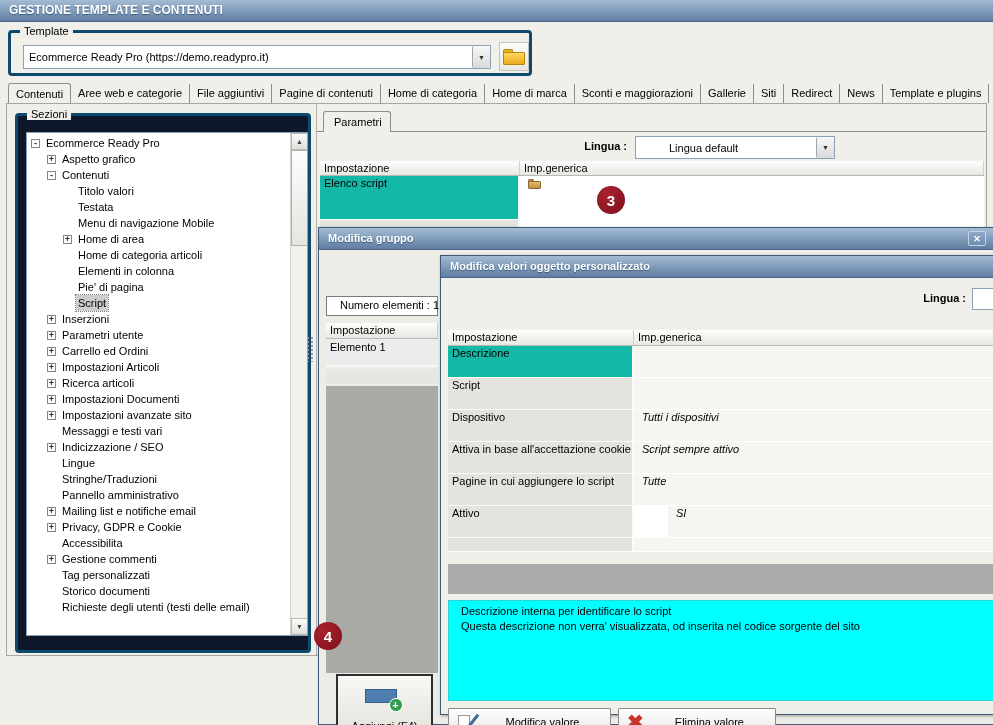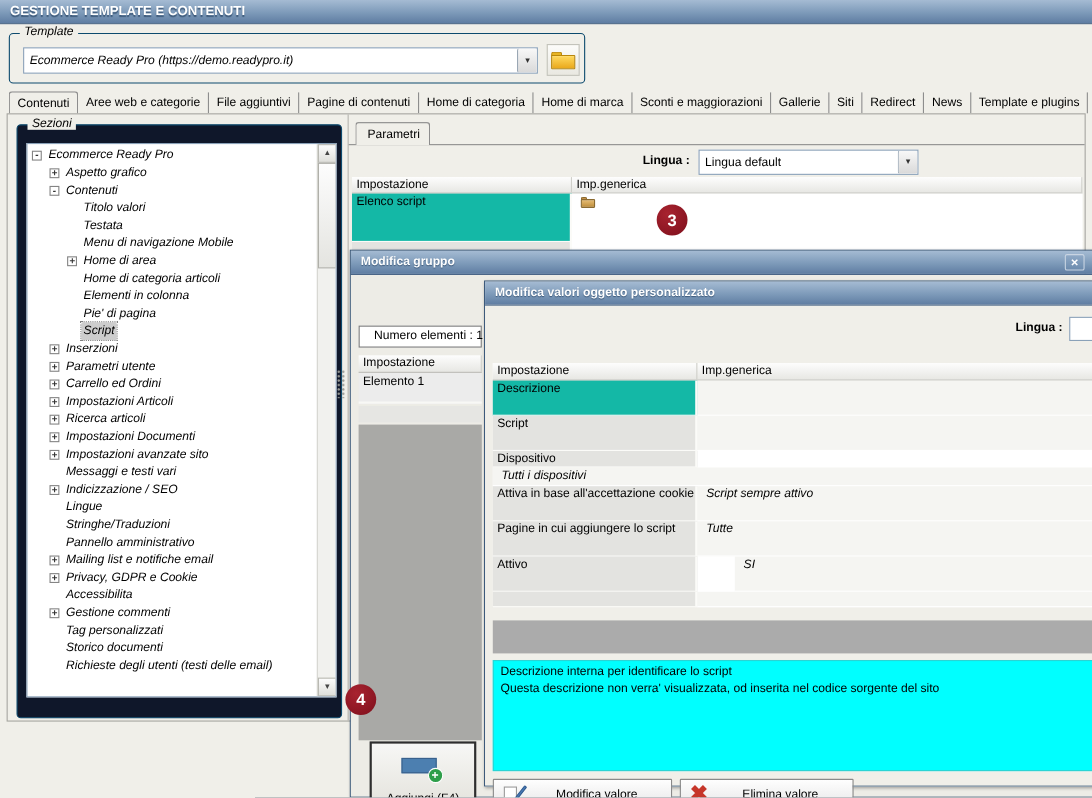--- a/index.html
+++ b/index.html
@@ -6,21 +6,21 @@
   *{box-sizing:border-box;font-family:"Liberation Sans",sans-serif;}
   #screen{position:relative;width:993px;height:725px;overflow:hidden;background:#f0efe9;font-size:11px;color:#000;}
 
   
   .titlebar{position:absolute;left:0;top:0;right:0;height:22px;
     background:linear-gradient(to bottom,#a5bbd3 0%,#7d9ab9 55%,#5f7da2 100%);
     border-bottom:1px solid #4a6587;color:#fff;font-weight:bold;font-size:12px;
     line-height:21px;padding-left:9px;text-shadow:0 1px 1px #3c5878;white-space:nowrap;}
 
   
-  .groupbox{position:absolute;border:1px solid #0c4a6e;border-radius:4px;font-style:italic;}
+  .groupbox{position:absolute;border:3px solid #0c4a6e;border-radius:4px;}
   .groupbox>.gb-label{position:absolute;top:-8px;left:9px;background:#f0efe9;padding:0 4px;font-size:11px;}
 
   
   .combo{position:absolute;background:#fff;border:1px solid #8aa1b8;display:flex;align-items:center;}
   .combo .combo-text{flex:1;padding:0 5px;white-space:nowrap;overflow:hidden;}
   .combo .combo-btn{width:18px;align-self:stretch;border-left:1px solid #9aa7b4;
     background:linear-gradient(#f8f8f8,#d9d9d9);display:flex;align-items:center;justify-content:center;
     font-size:7px;color:#333;border-radius:2px;}
 
   
@@ -99,21 +99,21 @@
 
   
   #aggiungi-btn{position:absolute;border:2px solid #2e2e2e;background:linear-gradient(#f7f7f5,#e2e1da);
     display:flex;flex-direction:column;align-items:center;justify-content:flex-end;padding-bottom:6px;}
   .add-icon{position:relative;width:40px;height:26px;margin-bottom:8px;}
   .add-rect{position:absolute;left:0;top:3px;width:32px;height:14px;background:#4c7fb0;border:1px solid #39618c;}
   .add-plus{position:absolute;right:2px;bottom:0;width:14px;height:14px;border-radius:50%;background:#2e9e4a;
     border:1px solid #fff;color:#fff;font-size:11px;line-height:12px;text-align:center;font-weight:bold;}
 
   
-  #info-box{position:absolute;background:#00ffff;border:1px solid #2ad4d4;padding:3px 6px;line-height:15px;overflow:hidden;}
+  #info-box{position:absolute;background:#00ffff;border:1px solid #2ad4d4;padding:3px 12px;line-height:15px;overflow:hidden;}
 
   
   .edit-icon{position:relative;width:18px;height:19px;margin:0 6px 0 8px;flex:none;}
   .edit-page{position:absolute;left:1px;top:2px;width:12px;height:15px;background:#fff;border:1px solid #9a9a9a;}
   .edit-pencil{position:absolute;right:0;top:0;width:3px;height:15px;background:#4a7ab5;transform:rotate(38deg);
     border:1px solid #2f5a8f;border-radius:1px;}
   .x-icon{color:#c6362a;font-size:20px;font-weight:bold;margin:0 6px 0 8px;line-height:20px;flex:none;}
 
   .lingua-label{font-weight:bold;}
   .grip{position:absolute;width:8px;height:26px;
@@ -294,21 +294,21 @@
       </div>
     </div>
 
     <div class="grip" style="left:299px;top:232px;"></div>
 
     <div id="right-panel">
       <div id="parametri-tab"><span>Parametri</span></div>
       <div id="parametri-line"></div>
 
       <span class="lingua-label" style="position:absolute;left:245px;top:36px;width:65px;text-align:right;">Lingua :</span>
-      <div class="combo" style="left:318px;top:32px;width:200px;height:23px;">
+      <div class="combo" style="left:318px;top:32px;width:200px;height:23px;padding-left:28px;">
         <span class="combo-text">Lingua default</span>
         <span class="combo-btn">
             <span>▼</span>
           </span>
       </div>
 
       <div style="position:absolute;left:3px;top:57px;right:2px;height:80px;background:#fff;">
         <div class="grid-header" style="height:15px;">
           <span class="hc" style="width:200px;">Impostazione</span>
           <span class="hc" style="flex:1;">Imp.generica</span>
@@ -376,21 +376,21 @@
           <span class="hc" style="flex:1;">Imp.generica</span>
         </div>
         <div style="display:flex;height:32px;">
           <span class="name-cell cyan" style="width:186px;">Descrizione</span>
           <span class="val-cell" style="flex:1;"></span>
         </div>
         <div style="display:flex;height:32px;">
           <span class="name-cell" style="width:186px;">Script</span>
           <span class="val-cell" style="flex:1;"></span>
         </div>
-        <div style="display:flex;height:32px;flex-direction:column;">
+        <div style="display:flex;height:32px;">
           <span class="name-cell" style="width:186px;">Dispositivo</span>
           <span class="val-cell" style="flex:1;">Tutti i dispositivi</span>
         </div>
         <div style="display:flex;height:32px;">
           <span class="name-cell" style="width:186px;">Attiva in base all'accettazione cookie</span>
           <span class="val-cell" style="flex:1;">Script sempre attivo</span>
         </div>
         <div style="display:flex;height:32px;">
           <span class="name-cell" style="width:186px;">Pagine in cui aggiungere lo script</span>
           <span class="val-cell" style="flex:1;">Tutte</span>

